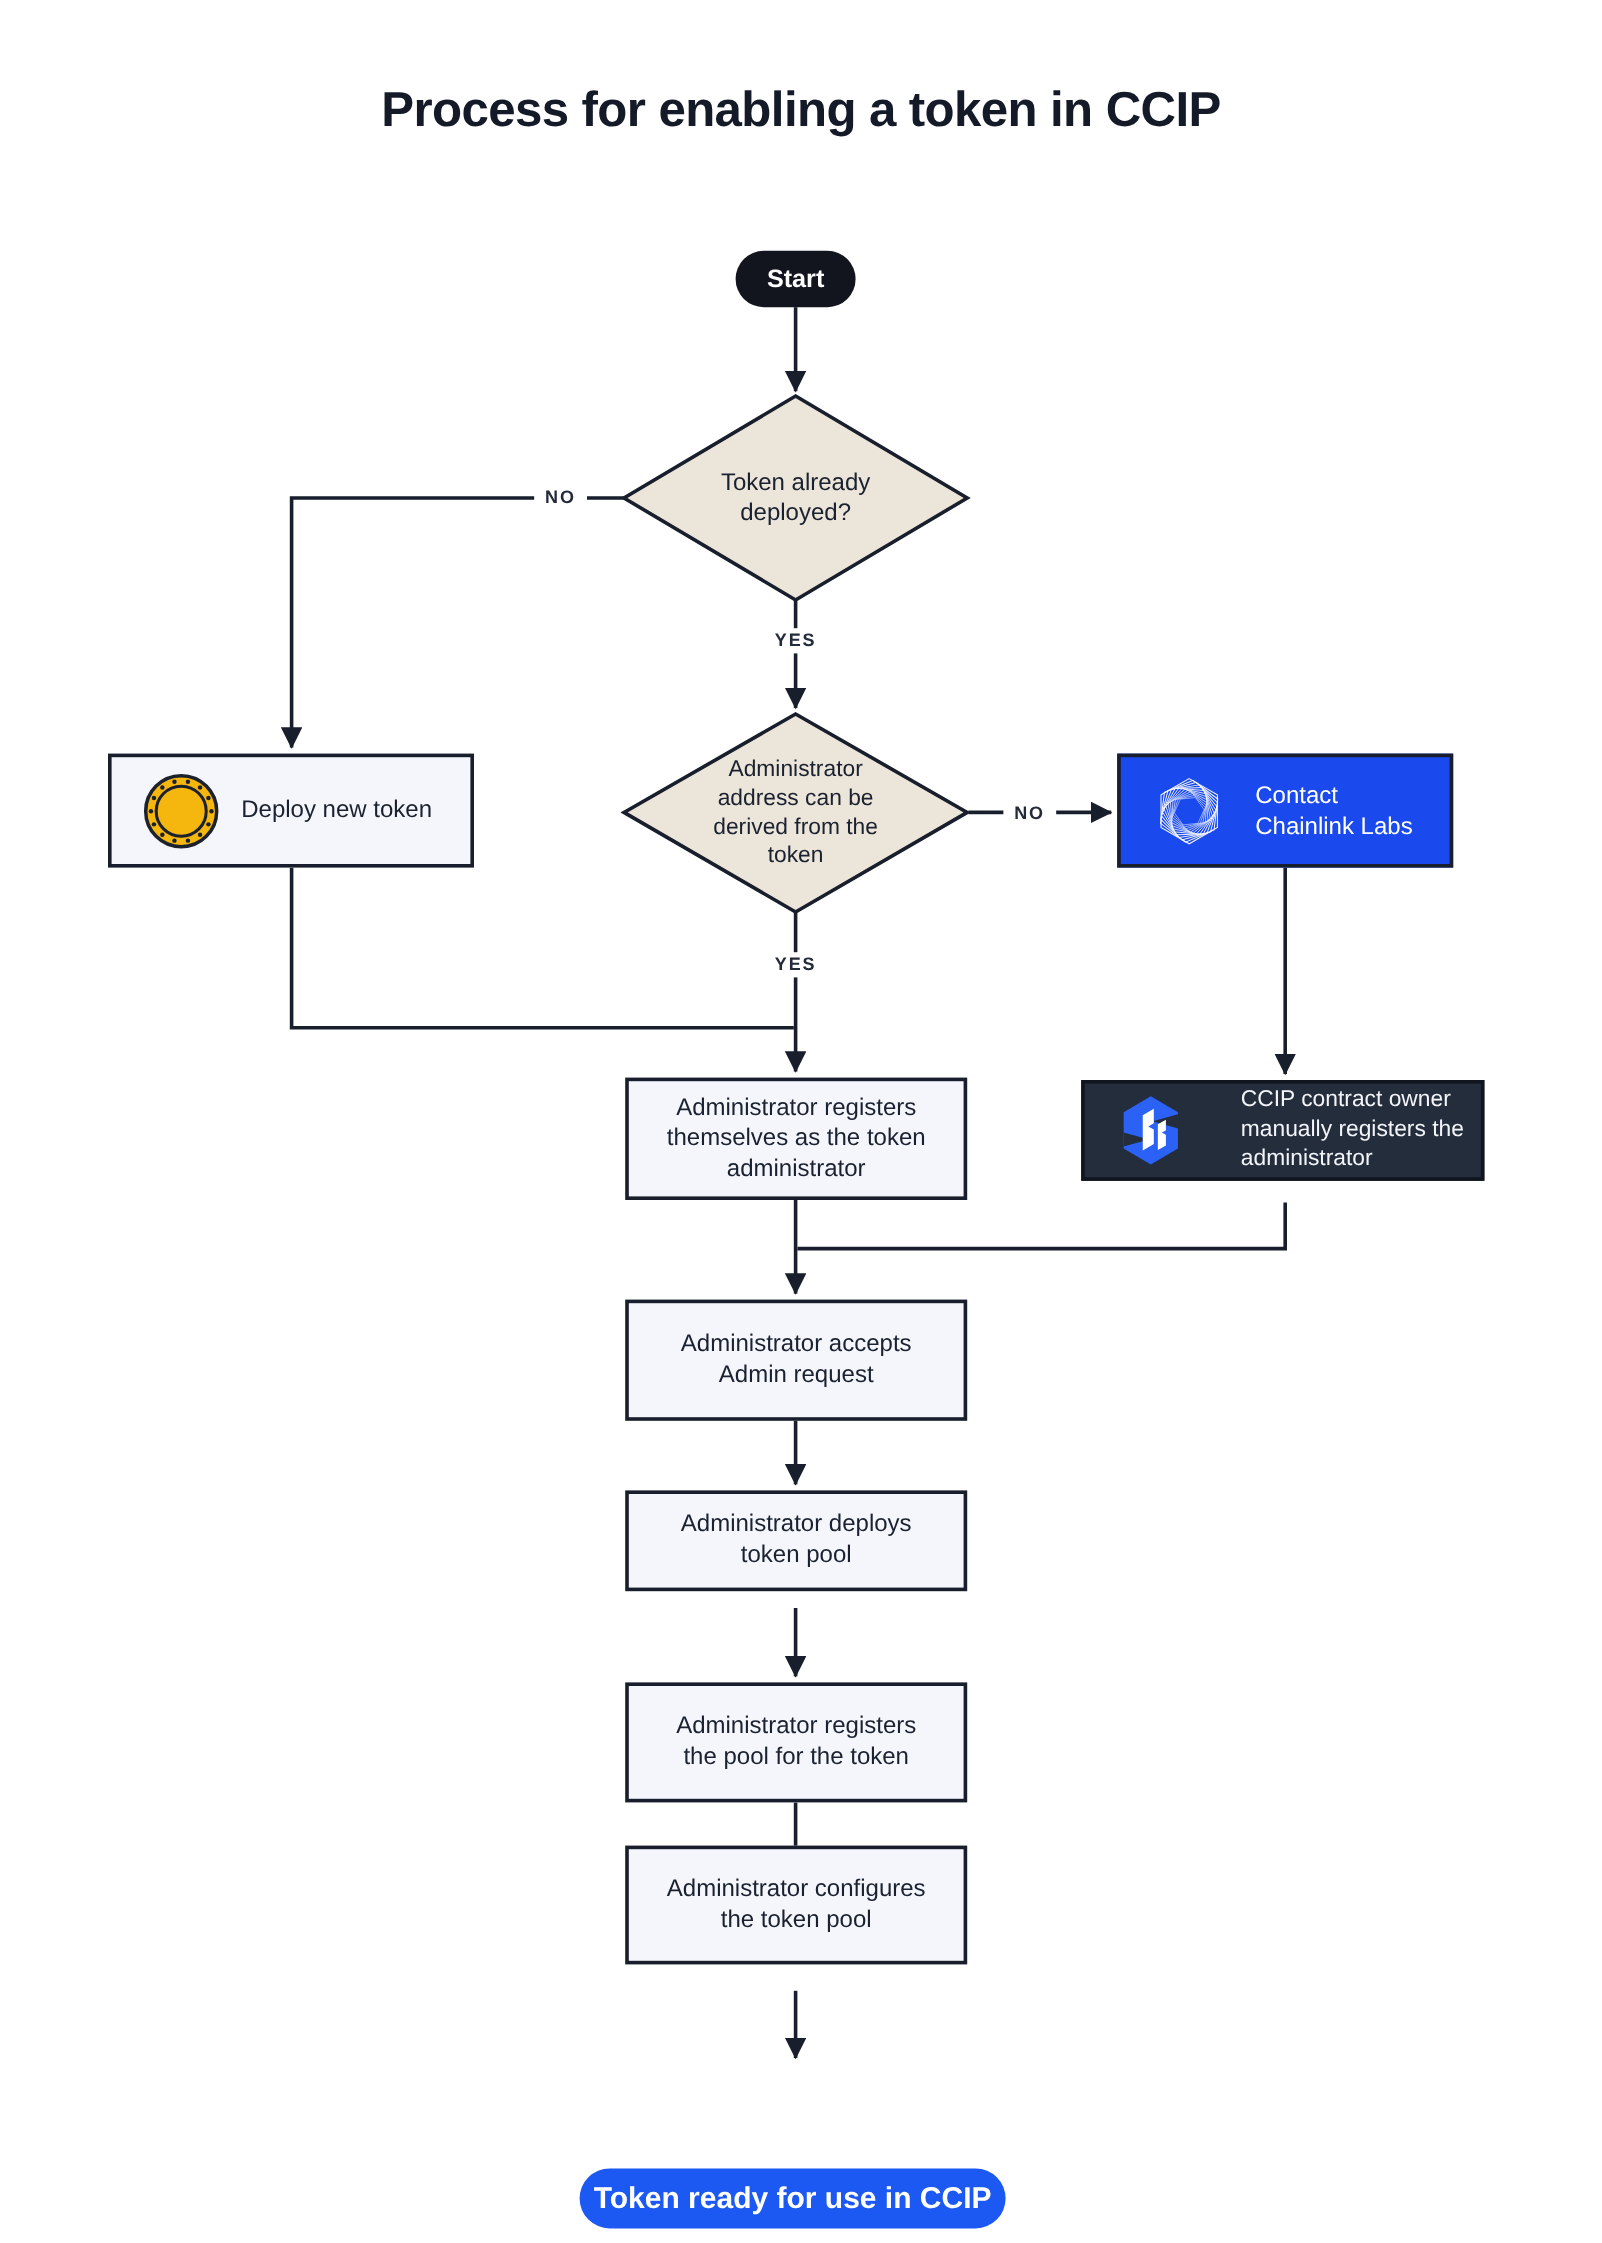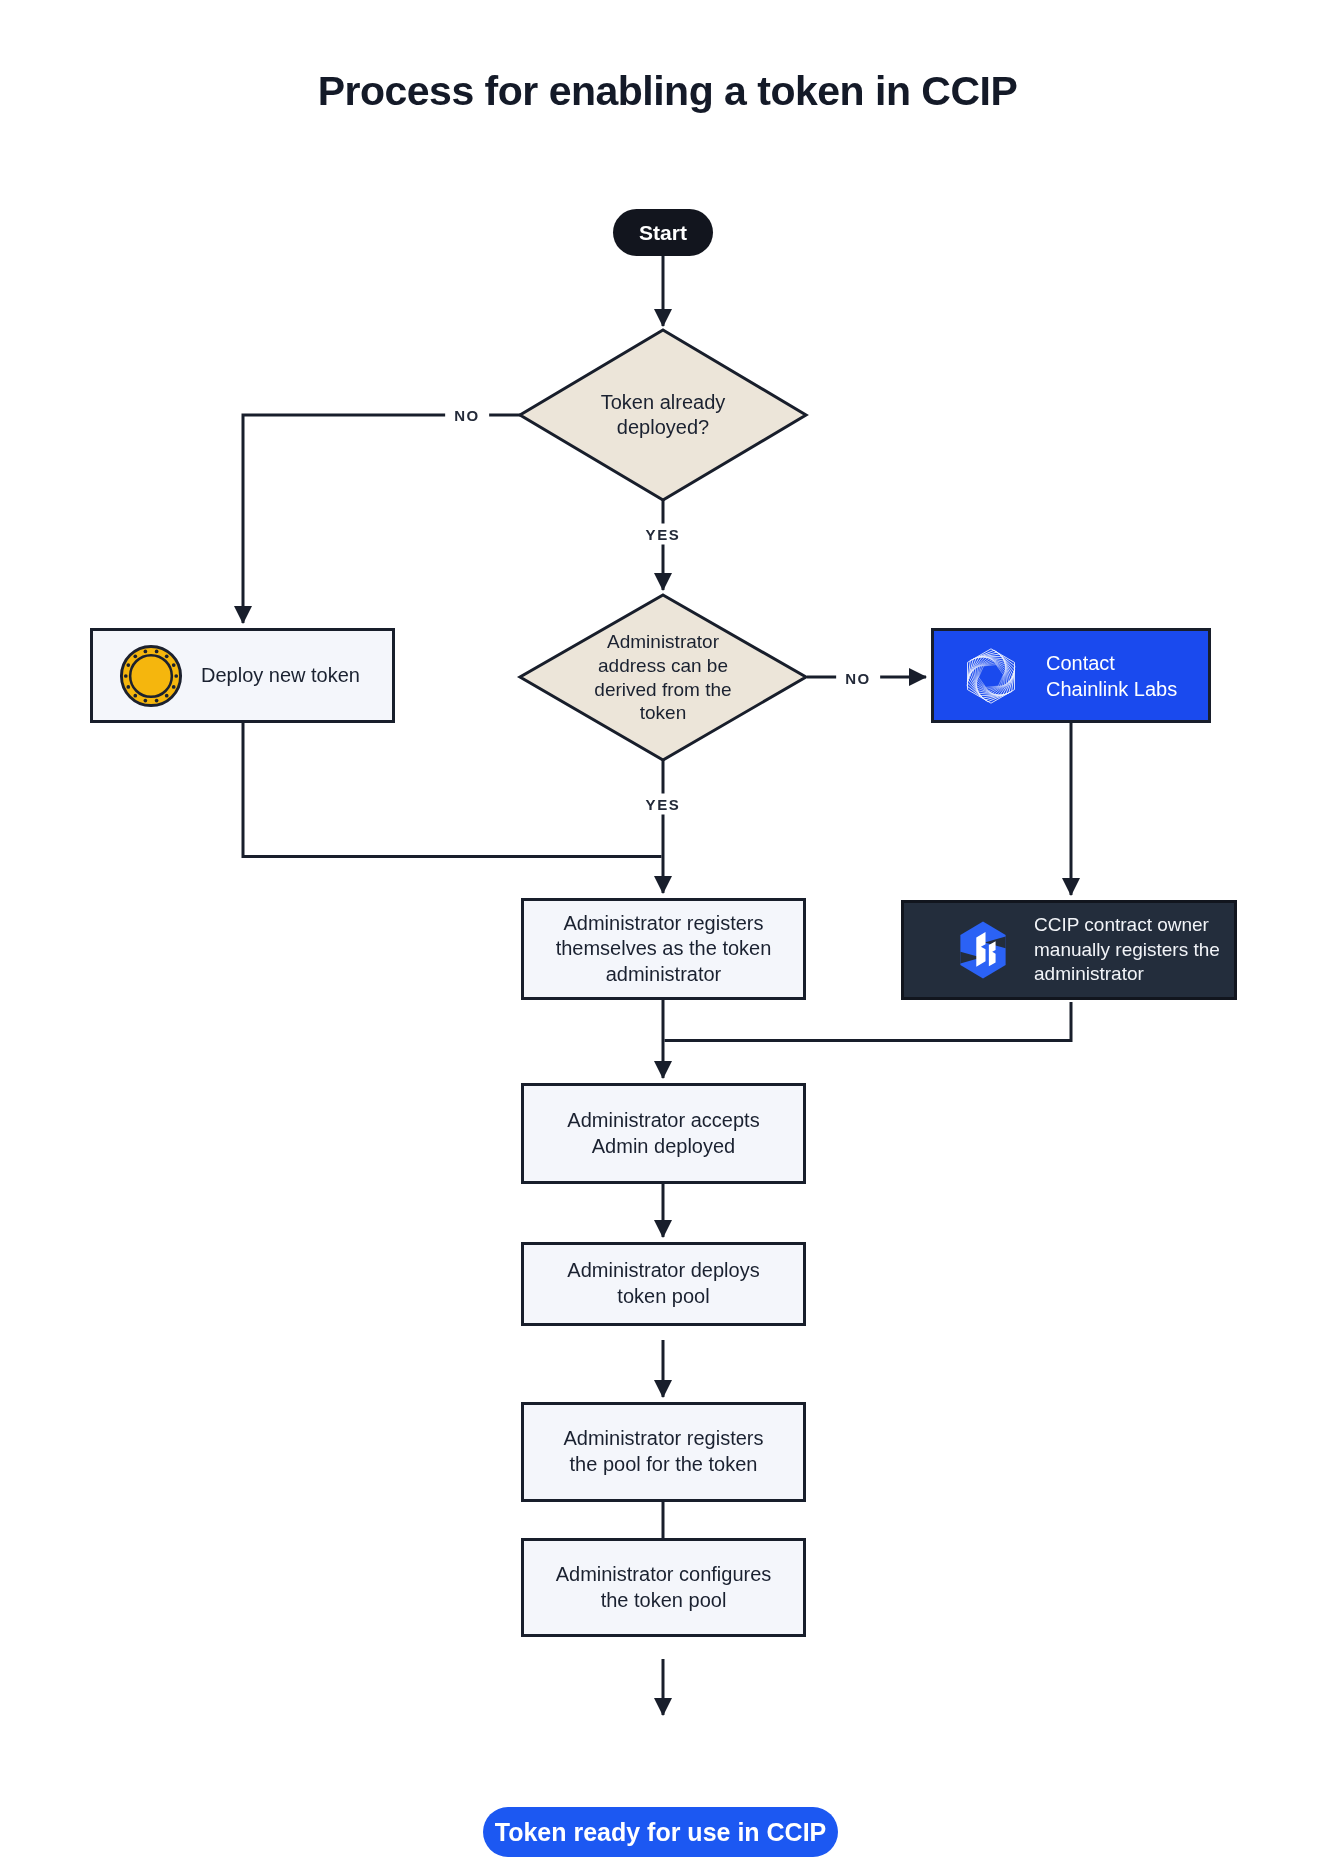--- a/index.html
+++ b/index.html
@@ -34,22 +34,22 @@
   .d2-label{left:520px;top:595px;width:286px;height:165px;color:var(--ink);font-size:19px;line-height:1.25;text-align:center;}
   .d2-label span{width:158px;}
   .deploy-box{left:90px;top:628px;width:305px;height:95px;justify-content:flex-start;}
   .deploy-box .icon{margin-left:26px;flex:0 0 auto;display:flex;}
   .deploy-box .lbl{flex:1;text-align:center;padding-right:14px;}
   .contact-box{left:931px;top:628px;width:280px;height:95px;background:var(--blue);
     border:3px solid var(--line);color:#fff;font-size:20px;line-height:1.3;justify-content:flex-start;}
   .contact-box .icon{margin-left:24px;flex:0 0 auto;display:flex;}
   .contact-box .lbl{margin-left:22px;width:150px;text-align:left;}
   .reg-box{left:521px;top:898px;width:285px;height:102px;padding:0 16px;}
-  .dark-box{left:901px;top:900px;width:336px;height:100px;background:var(--darkbox);
-    border:3px solid var(--darkborder);color:#F2F4F8;font-size:19px;line-height:1.3;justify-content:flex-end;}
+  .dark-box{left:901px;top:900px;width:336px;height:84px;background:var(--darkbox);
+    border:3px solid var(--darkborder);color:#F2F4F8;font-size:19px;line-height:1.3;justify-content:space-between;}
   .dark-box .icon{margin-left:28px;flex:0 0 auto;display:flex;}
   .dark-box .lbl{margin-left:24px;width:200px;text-align:left;}
   .accepts-box{left:521px;top:1083px;width:285px;height:101px;padding:0 30px;}
   .deploys-box{left:521px;top:1242px;width:285px;height:84px;padding:0 30px;}
   .regpool-box{left:521px;top:1402px;width:285px;height:100px;padding:0 30px;}
   .config-box{left:521px;top:1538px;width:285px;height:99px;padding:0 30px;}
   .final-pill{left:483px;top:1807px;width:355px;height:50px;border-radius:25px;
     background:var(--pillblue);color:#fff;font-size:25px;font-weight:700;}
   .edge-label{
     position:absolute;transform:translate(-50%,-50%);
@@ -168,21 +168,21 @@
         <polygon points="59,21 59,35 34,28" fill="#232D3C"></polygon>
         <polygon points="5,53 5,39 30,46" fill="#232D3C"></polygon>
         <path d="M24,22 L35,15.5 V30 L29.5,33 L35,36 V50.5 L24,57 Z" fill="#ffffff"></path>
         <path d="M39,31 L47,26.5 V37 L43,39.2 L47,41.4 V52 L39,56.5 Z" fill="#ffffff"></path>
       </svg>
     </span>
     <span class="lbl">CCIP contract owner manually registers the administrator</span>
   </div>
 
   <div class="node rect accepts-box">
-    <span>Administrator accepts Admin deployed</span>
+    <span>Administrator accepts Admin request</span>
   </div>
 
   <div class="node rect deploys-box">
     <span>Administrator deploys token pool</span>
   </div>
 
   <div class="node rect regpool-box">
     <span>Administrator registers the pool for the token</span>
   </div>
 

